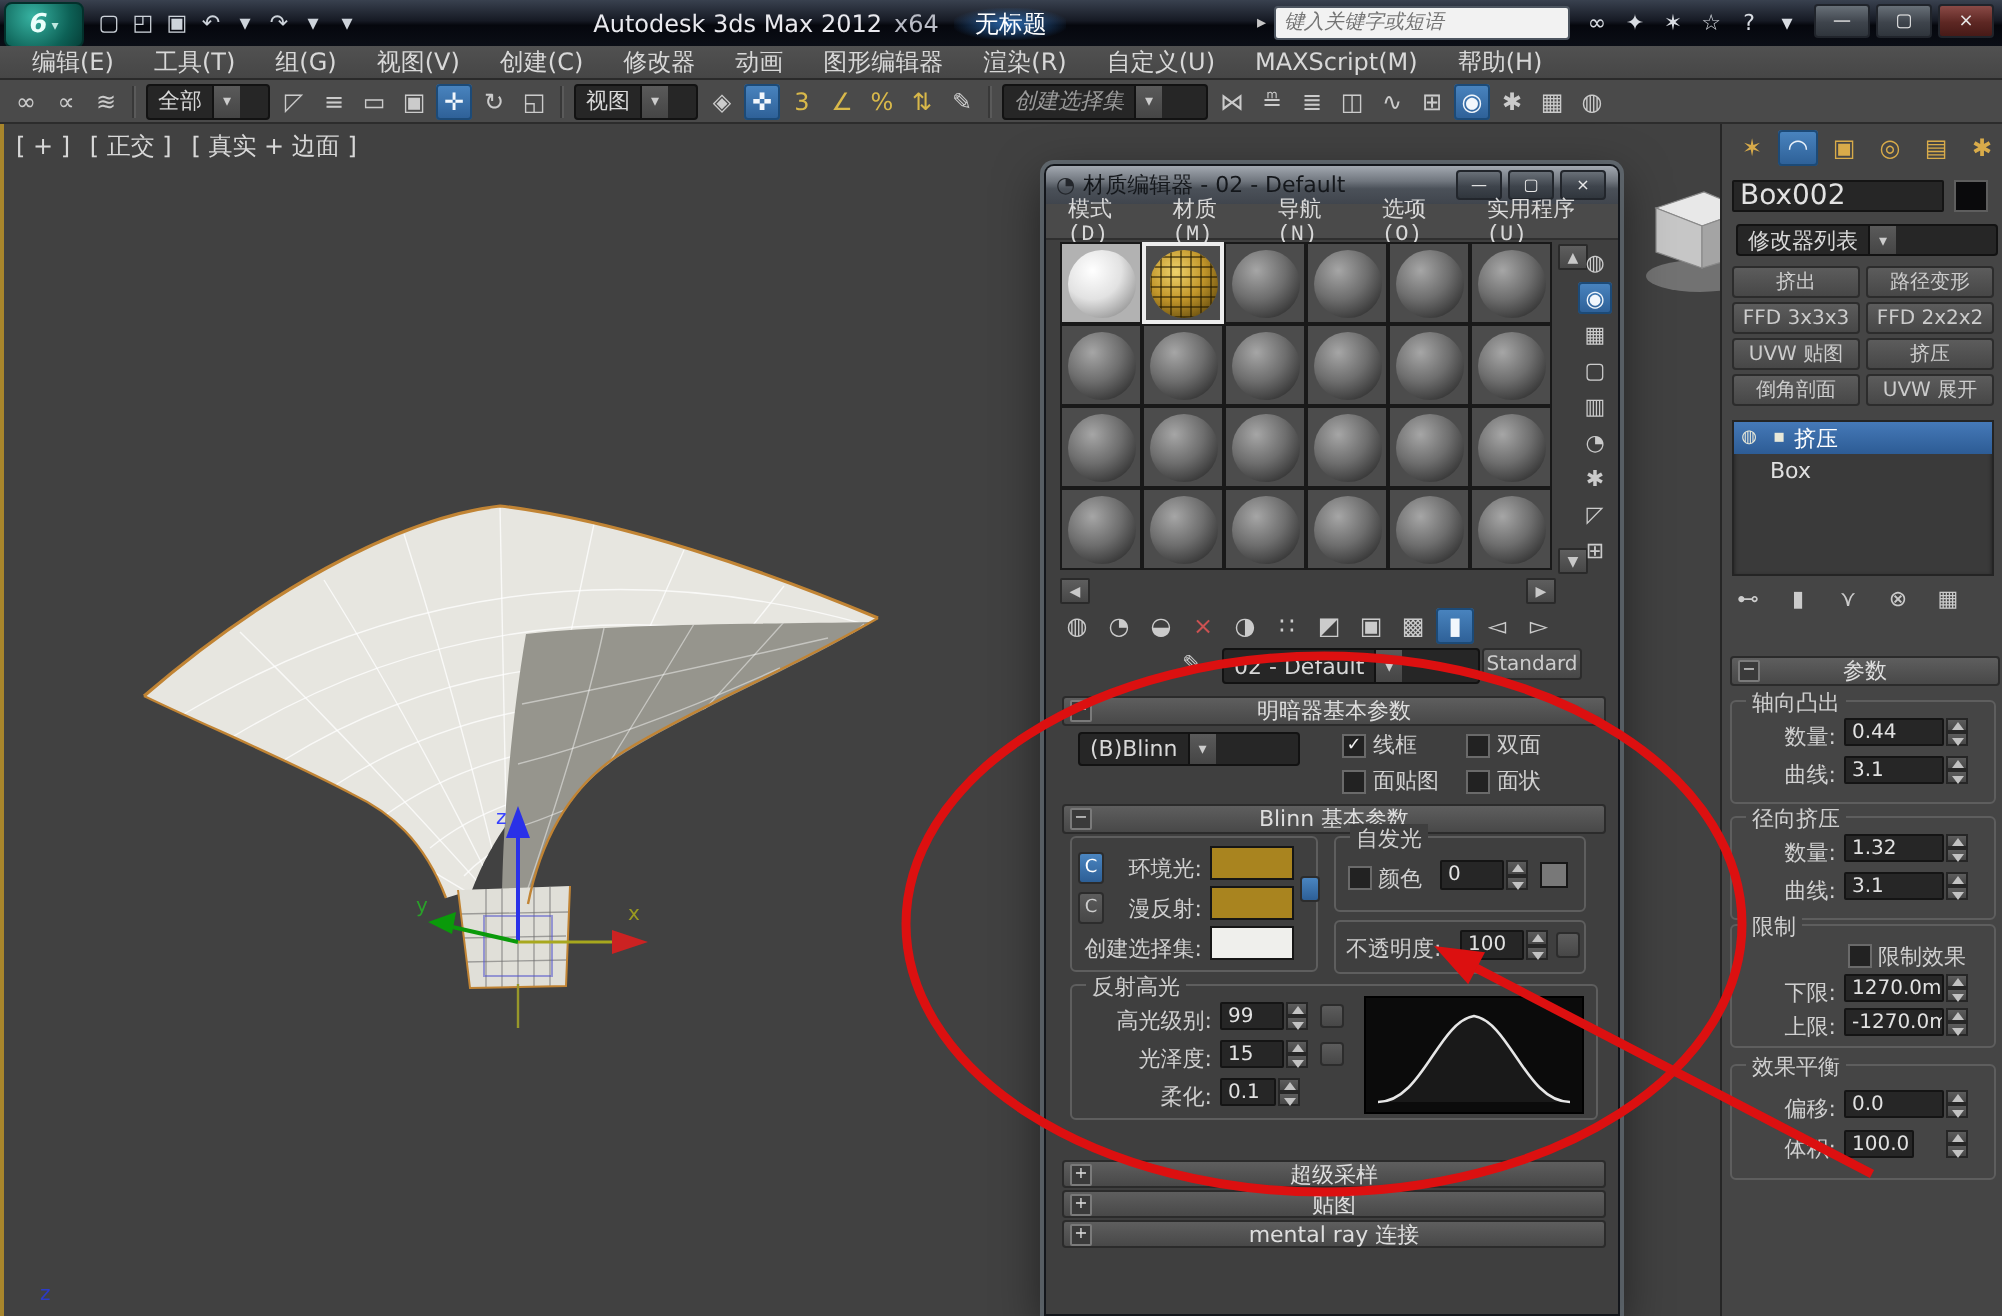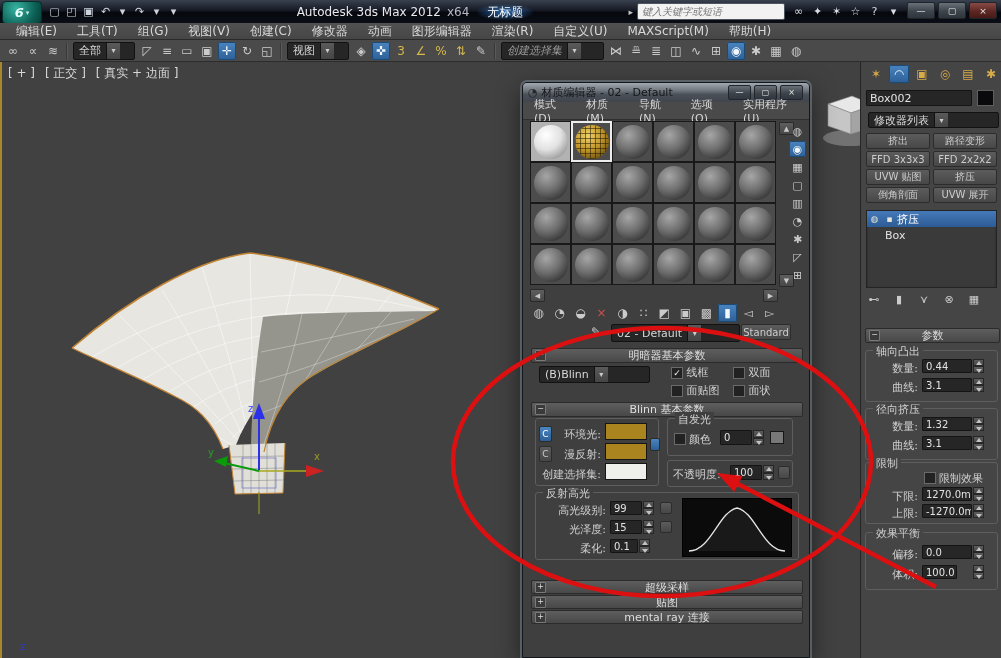--- a/index.html
+++ b/index.html
@@ -81,21 +81,21 @@
      border:1px solid #13161b;border-radius:5px 5px 0 0;z-index:10;
      box-shadow:0 0 0 2px rgba(135,150,165,.45),0 8px 24px rgba(0,0,0,.55);box-sizing:border-box;}
   .mtbar{height:19px;border-radius:4px 4px 0 0;display:flex;align-items:center;padding:0 5px;
      background:linear-gradient(#a2a8b0,#70767e 40%,#4b5159 60%,#40454d);
      font-size:11px;color:#14171b;}
   .mtbar .mwicon{font-size:11px;color:#23262b;margin-right:4px;}
   .mwbtns{margin-left:auto;display:flex;gap:1px;}
   .mwbtns .icon{width:21px;height:13px;font-size:8px;color:#e8e8e8;border-radius:2px;
      background:linear-gradient(#697078,#3e444c 55%,#30363d);border:1px solid #22262c;}
   .mmenu{height:17px;background:#4a4a4a;border-bottom:1px solid #2f2f2f;display:flex;align-items:center;padding-left:4px;}
-  .mmenu span{padding:0 7px;font-size:11px;color:#d8d8d8;}
+  .mmenu span{padding:0 7px;font-size:11px;color:#d8d8d8;font-family:Liberation Mono, monospace;}
   .mbody{position:relative;width:100%;height:538px;}
   .slotgrid{position:absolute;left:7px;top:1px;width:246px;display:grid;grid-template-columns:repeat(6,41px);}
   .slot{width:41px;height:41px;box-sizing:border-box;border:1px solid #191919;background:#4c4c4c;
      display:flex;align-items:center;justify-content:center;}
   .slot .ball{width:34px;height:34px;border-radius:50%;
      background:radial-gradient(circle at 36% 30%,#a6a6a6,#6e6e6e 45%,#3a3a3a 78%,#272727);}
   .slot.white{background:#b2b2b2;}
   .slot.white .ball{background:radial-gradient(circle at 36% 30%,#ffffff,#e2e2e2 45%,#9c9c9c 80%,#7a7a7a);}
   .slot.selected{border:2px solid #ededed;}
   .slot.selected .ball{position:relative;overflow:hidden;
@@ -551,21 +551,21 @@
 
   <div class="cmdpanel">
     <div class="tabs">
         <span class="icon">✶</span>
         <span class="icon active">◠</span>
         <span class="icon">▣</span>
         <span class="icon">◎</span>
         <span class="icon">▤</span>
         <span class="icon">✱</span>
       </div>
-    <span class="fld abs" style="left:5px;top:28px;width:106px;height:16px;font-size:11px">Box002</span>
+    <span class="fld abs" style="left:5px;top:28px;width:106px;height:16px;font-size:14px">Box002</span>
     <span class="swatch" style="left: 116px; top: 28px; width: 17px; height: 16px; border: 1px solid rgb(94, 94, 94); background: rgb(10, 10, 12);"></span>
     <div class="dd" style="position:absolute;left:5px;top:50px;width:131px;box-sizing:border-box">
         <span>修改器列表</span>
       </div>
 
     <div class="btn abs" style="left:5px;top:71px;width:64px;height:16px">
         <span>挤出</span>
       </div>
     <div class="btn abs" style="left:72px;top:71px;width:64px;height:16px">
         <span>路径变形</span>

